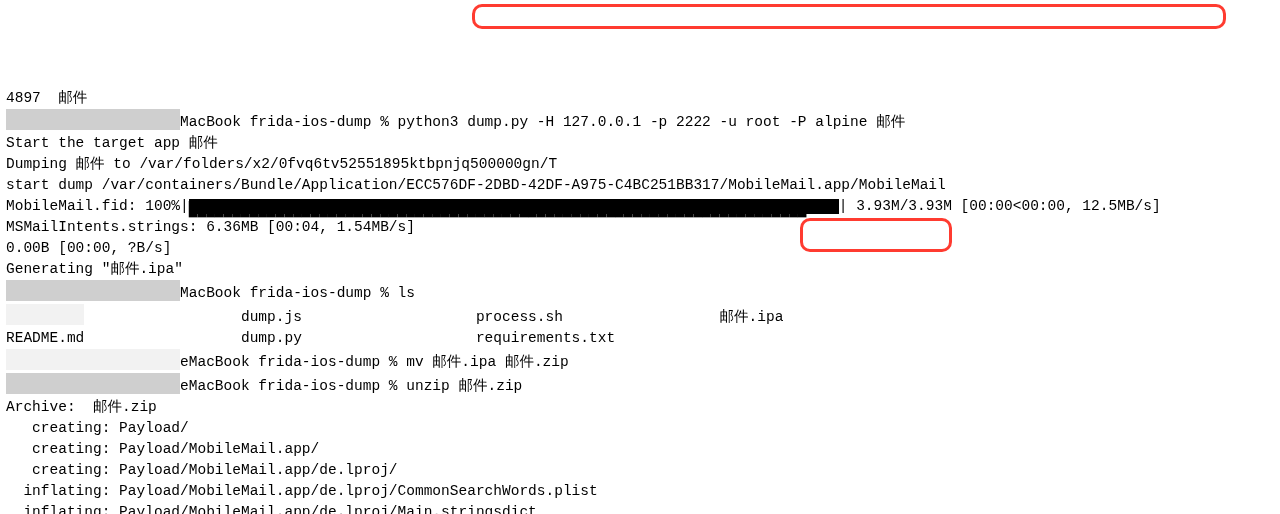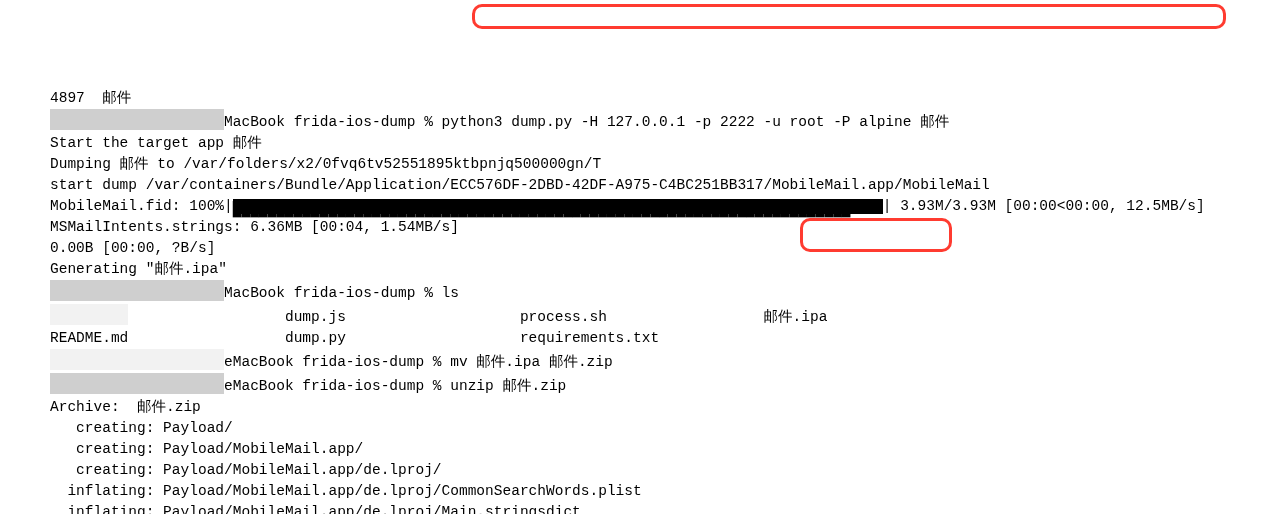--- a/index.html
+++ b/index.html
@@ -14,21 +14,20 @@
       background: #ffffff;
       color: #000000;
       padding: 4px 6px;
       white-space: pre;
       position: relative;
       width: 1280px;
     }
     .line {
       display: block;
       white-space: pre;
-      margin-left: 44px;
     }
     .redact {
       display: inline-block;
       background: #f2f2f2;
       color: transparent;
       vertical-align: text-bottom;
     }
     .redact.dark {
       background: #cfcfcf;
     }

